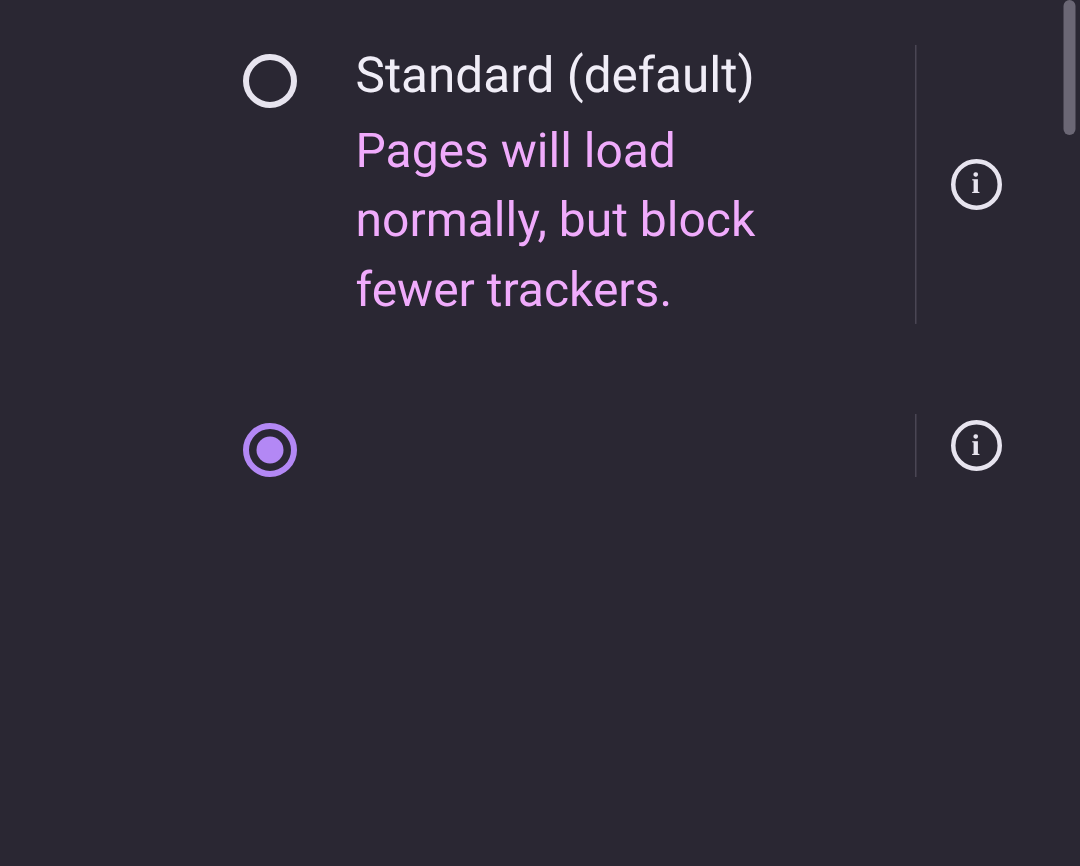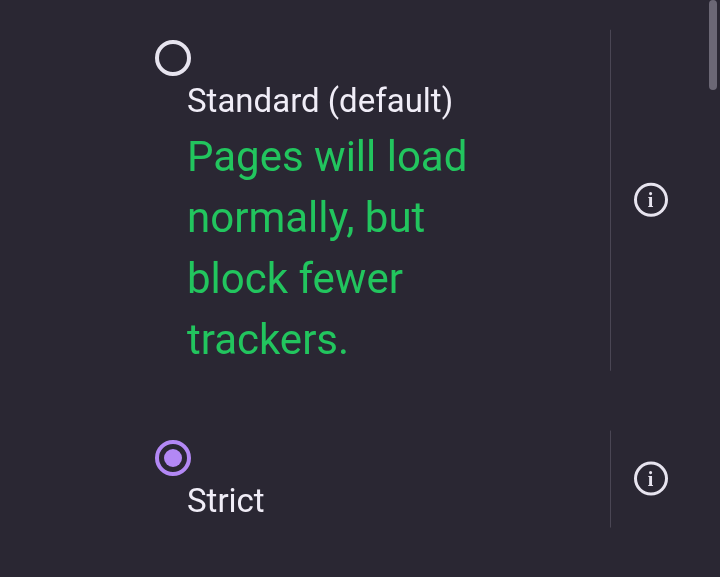--- a/index.html
+++ b/index.html
@@ -1,19 +1,18 @@
 <!DOCTYPE html>
 <html><head>
   <meta charset="utf-8">
   <style>
     * {
       margin: 0;
       padding: 0;
       box-sizing: border-box;
-      flex-direction: column;
     }
     body {
       width: 720px;
       height: 577px;
       background: #2a2733;
       font-family: -apple-system, BlinkMacSystemFont, "Segoe UI", Roboto, sans-serif;
       overflow: hidden;
       position: relative;
     }
     .scrollbar-track {
@@ -70,22 +69,22 @@
       max-width: 370px;
     }
     .title {
       color: #f0edf7;
       font-size: 33px;
       font-weight: 400;
       line-height: 1.3;
       margin-bottom: 4px;
     }
     .description {
-      color: #22c55e;
-      font-size: 42px;
+      color: #f0abfc;
+      font-size: 32px;
       font-weight: 400;
       line-height: 1.45;
     }
     .info-col {
       position: absolute;
       right: 30px;
       top: 50%;
       transform: translateY(-50%);
       width: 80px;
       display: flex;
@@ -125,21 +124,20 @@
   </div>
 </div>
 
 <div class="option-row">
   <div class="radio-col">
     <div class="radio-outer selected">
       <div class="radio-inner"></div>
     </div>
   </div>
   <div class="text-col">
-    <div class="title">Strict</div>
   </div>
   <div class="info-col">
     <div class="info-icon">i</div>
   </div>
 </div>
 
 <div class="scrollbar-track">
   <div class="scrollbar-thumb"></div>
 </div>
 

